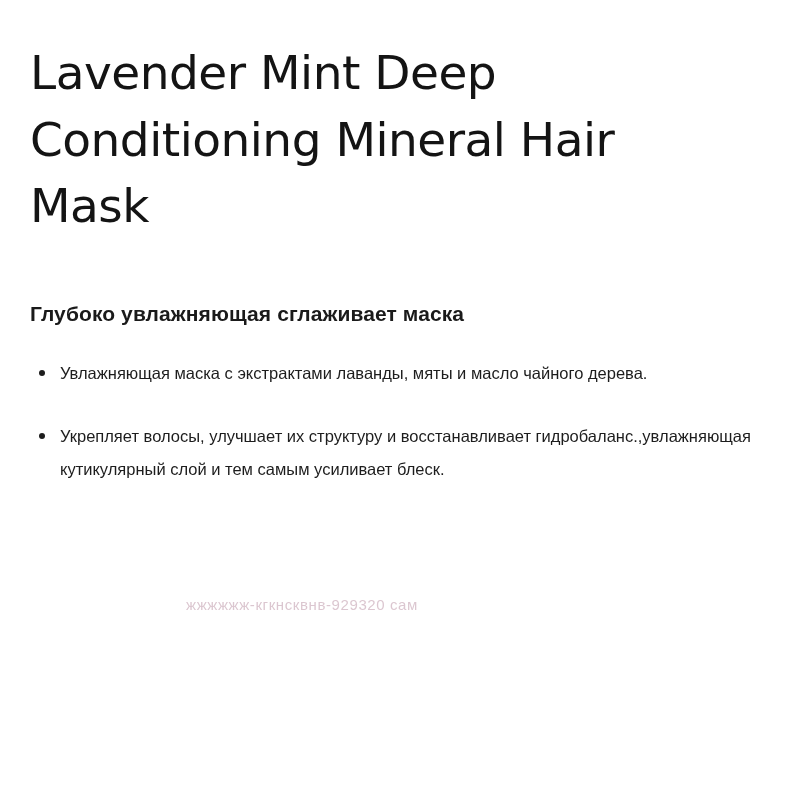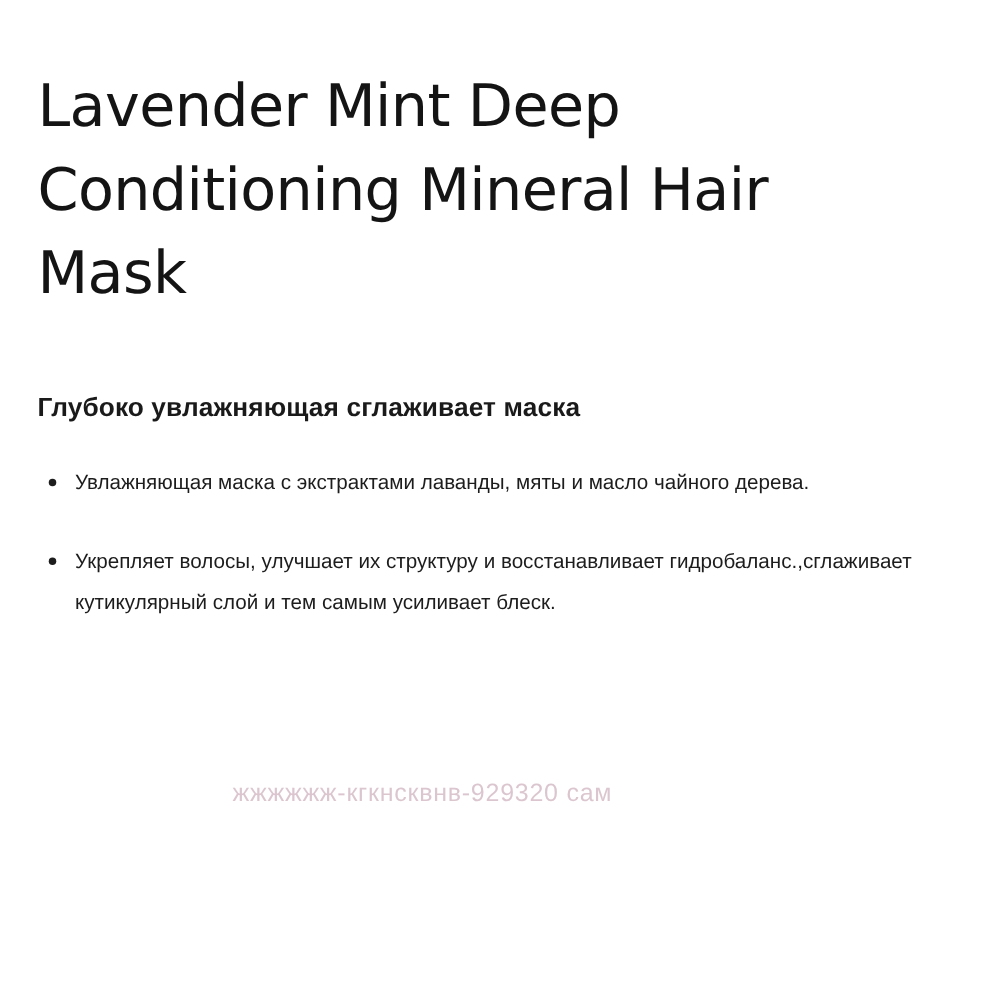--- a/index.html
+++ b/index.html
@@ -13,21 +13,21 @@
     overflow: hidden;
     font-family: "Liberation Sans", sans-serif;
     color: #1a1a1a;
     position: relative;
   }
   .page {
     position: relative;
     width: 798px;
     height: 680px;
     box-sizing: border-box;
-    padding: 53px 30px 0 30px;
+    padding: 40px 30px 0 30px;
   }
   .product-title {
     font-family: "DejaVu Sans", sans-serif;
     font-size: 47px;
     line-height: 1.42;
     font-weight: 400;
     letter-spacing: -0.5px;
     color: #141414;
     margin: 0;
     max-width: 660px;
@@ -60,39 +60,39 @@
     left: 9px;
     top: 13px;
     width: 6px;
     height: 6px;
     border-radius: 50%;
     background: #1d1d1d;
   }
   .watermark {
     position: absolute;
     left: 186px;
-    top: 624px;
-    font-size: 20px;
+    top: 596px;
+    font-size: 15px;
     color: #c9a9b7;
     opacity: 0.65;
     letter-spacing: 0.6px;
     white-space: nowrap;
     pointer-events: none;
     font-family: "Liberation Sans", sans-serif;
   }
 </style>
 </head>
 <body>
 
 <div class="page">
 
   <h1 class="product-title">Lavender Mint Deep Conditioning Mineral Hair Mask</h1>
 
   <p class="subtitle">Глубоко увлажняющая сглаживает маска</p>
 
   <ul class="benefits">
     <li>Увлажняющая маска с экстрактами лаванды, мяты и масло чайного дерева.</li>
-    <li>Укрепляет волосы, улучшает их структуру и восстанавливает гидробаланс.,сглаживает кутикулярный слой и тем самым усиливает блеск.</li>
+    <li>Укрепляет волосы, улучшает их структуру и восстанавливает гидробаланс.,увлажняющая кутикулярный слой и тем самым усиливает блеск.</li>
   </ul>
 
   <div class="watermark">жжжжжж-кгкнсквнв-929320 сам</div>
 
 </div>
 
 </body></html>

